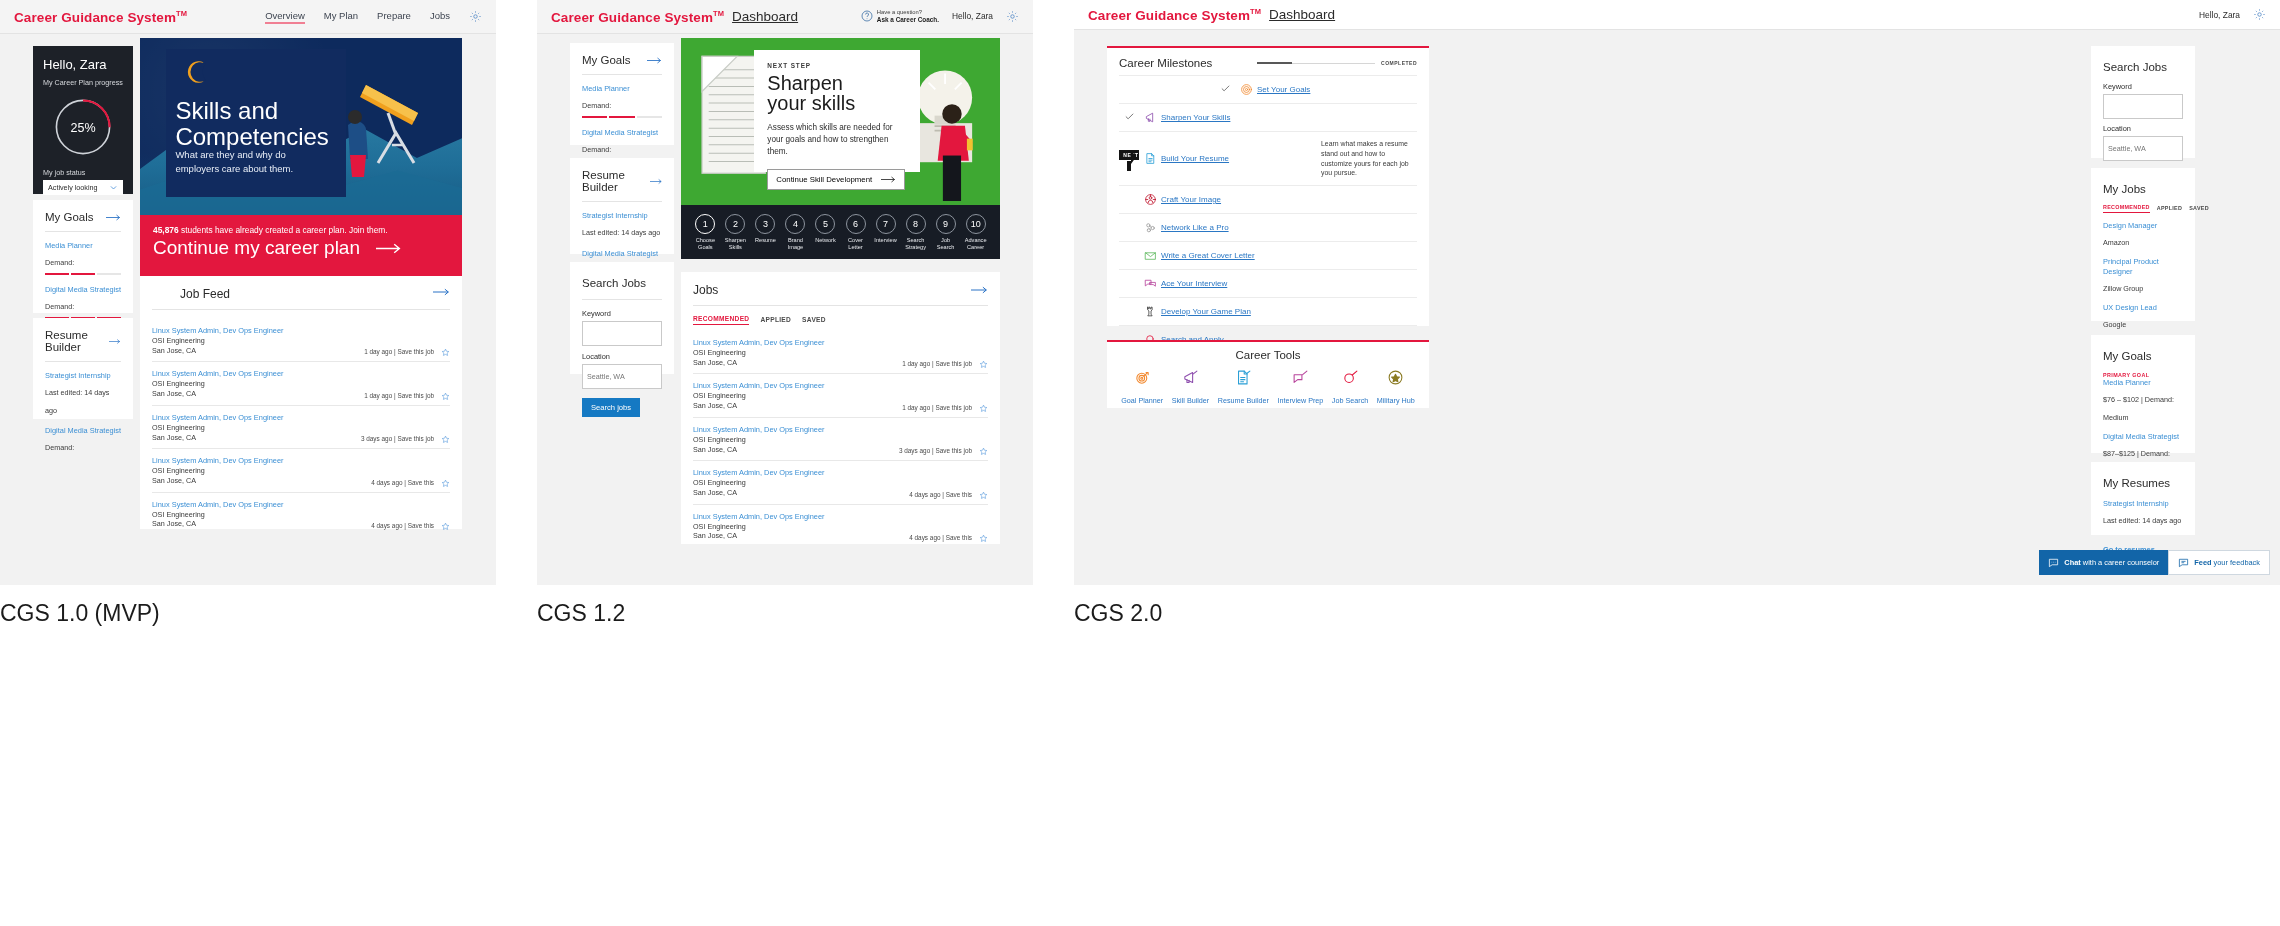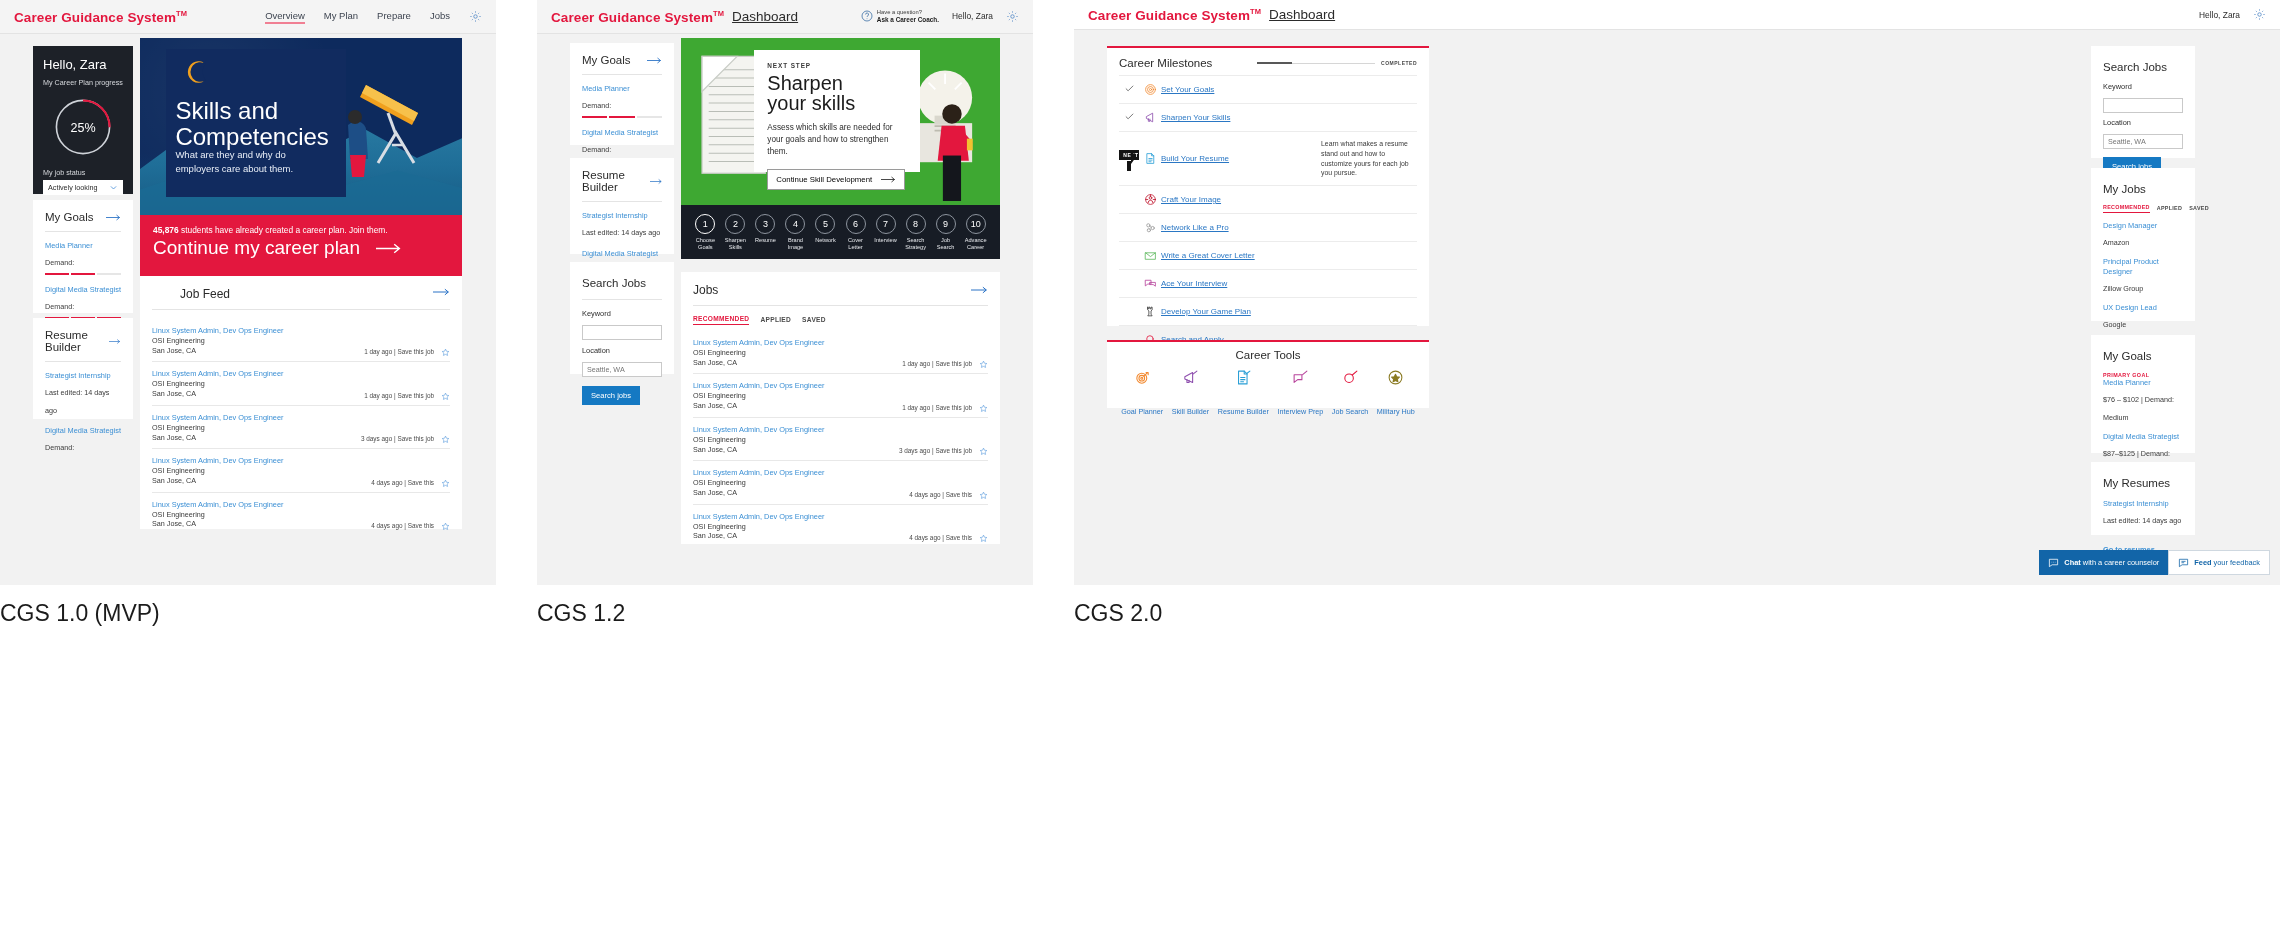--- a/index.html
+++ b/index.html
@@ -24,21 +24,21 @@
   .card-pad { padding:11px 12px; }
   .card-title { font-size:11.5px; color:#2b2b2b; font-weight:400; }
   .hr { height:1px; background:#e4e4e4; margin:8px 0 9px; }
   .linkblue { color:#3b8fd4; font-size:7.4px; text-decoration:none; display:block; line-height:1.35;}
   .muted { color:#3a3a3a; font-size:7.2px; line-height:1.35; }
   .demandbar { display:flex; gap:2px; margin:4px 0 10px; }
   .demandbar i { height:2.4px; flex:1; background:#e6e6e6; display:block; }
   .demandbar i.on { background:#e3173e; }
 
   .lbl { font-size:7.4px; color:#2b2b2b; display:block; margin-bottom:3px; }
-  .inp { width:100%; height:15px; border:1px solid #c9c9c9; background:#fff;
+  .inp { width:100%; height:25px; border:1px solid #c9c9c9; background:#fff;
          font-size:7.2px; color:#8a8a8a; padding:0 4px; font-family:inherit; }
   .btn-blue { background:#1579c3; color:#fff; border:none; font-size:7.6px;
               padding:5px 9px; font-family:inherit; cursor:pointer; }
 
   .joblist .row { border-top:1px solid #e8e8e8; padding:7px 0 6px; position:relative; }
   .joblist .row:first-child { border-top:none; }
   .jmeta { position:absolute; right:16px; bottom:6px; font-size:6.4px; color:#4a4a4a; white-space:nowrap;}
   .star { position:absolute; right:0; bottom:4px; width:9px; height:9px; }
   .tabs { display:flex; gap:11px; align-items:flex-end; }
   .tabs span { font-size:6.6px; letter-spacing:.3px; color:#4a4a4a; font-weight:700; padding-bottom:2px;}
@@ -81,37 +81,37 @@
            padding:5px 8px; display:inline-flex; align-items:center; gap:9px; font-family:inherit; cursor:pointer;}
   .steps { background:#171c25; display:flex; justify-content:space-between; padding:9px 11px 8px; }
   .step { text-align:center; width:9%; }
   .step .circ { width:20px; height:20px; border-radius:50%; border:1.1px solid #8d949e; margin:0 auto;
                 display:flex; align-items:center; justify-content:center; color:#fff; font-size:9px;}
   .step.cur .circ { border-color:#fff; border-width:1.4px; }
   .step .cap { color:#e8eaee; font-size:5.6px; line-height:1.25; margin-top:3px; }
 
   
   .ms-row { display:flex; align-items:center; border-top:1px solid #ececec; padding:7px 0; }
-  .ms-row:first-of-type { border-top:1px solid #ececec; }
+  .ms-row:first-of-type { border-top:1px solid #ececec;justify-content:flex-end; }
   .ms-chk { width:20px; font-size:10px; color:#6b6b6b; flex:0 0 auto; text-align:center;}
   .ms-ico { width:22px; flex:0 0 auto; display:flex; justify-content:center; }
   .ms-name { color:#2a77c4; font-size:8px; width:160px; flex:0 0 auto;}
   .ms-desc { color:#3a3a3a; font-size:6.9px; line-height:1.4; }
   .nexttag { background:#141414; color:#fff; font-size:5px; font-weight:700; letter-spacing:.5px;
              padding:2px 4px 2px 4px; position:relative; }
   .nexttag:after { content:""; position:absolute; left:100%; top:0; border-left:5px solid #141414;
              border-top:7px solid transparent; border-bottom:7px solid transparent; }
   .progline { display:flex; align-items:center; gap:0; }
   .progline .t { height:2.2px; background:#585858; }
   .progline .r { height:1.2px; background:#d6d6d6; }
   .progline .c { font-size:5px; letter-spacing:.5px; color:#4a4a4a; font-weight:700; margin-left:6px;}
 
   .tools { display:flex; justify-content:space-around; padding:8px 10px 10px; }
   .tool { text-align:center; }
-  .tool .tn { color:#2a77c4; font-size:7.2px; margin-top:17px; display:block;}
+  .tool .tn { color:#2a77c4; font-size:7.2px; margin-top:6px; display:block;}
 
   .topbar-red { height:2.2px; background:#e3173e; }
   .pillrow { position:absolute; right:10px; bottom:10px; display:flex; }
   .pill { display:flex; align-items:center; gap:5px; font-size:7.4px; padding:6px 9px; white-space:nowrap;}
   .pill.solid { background:#1265a8; color:#fff; }
   .pill.out { background:#fff; color:#1265a8; border:1px solid #cfd8e0; }
   .pill b { font-weight:700; }
 </style>
 </head>
 <body>

